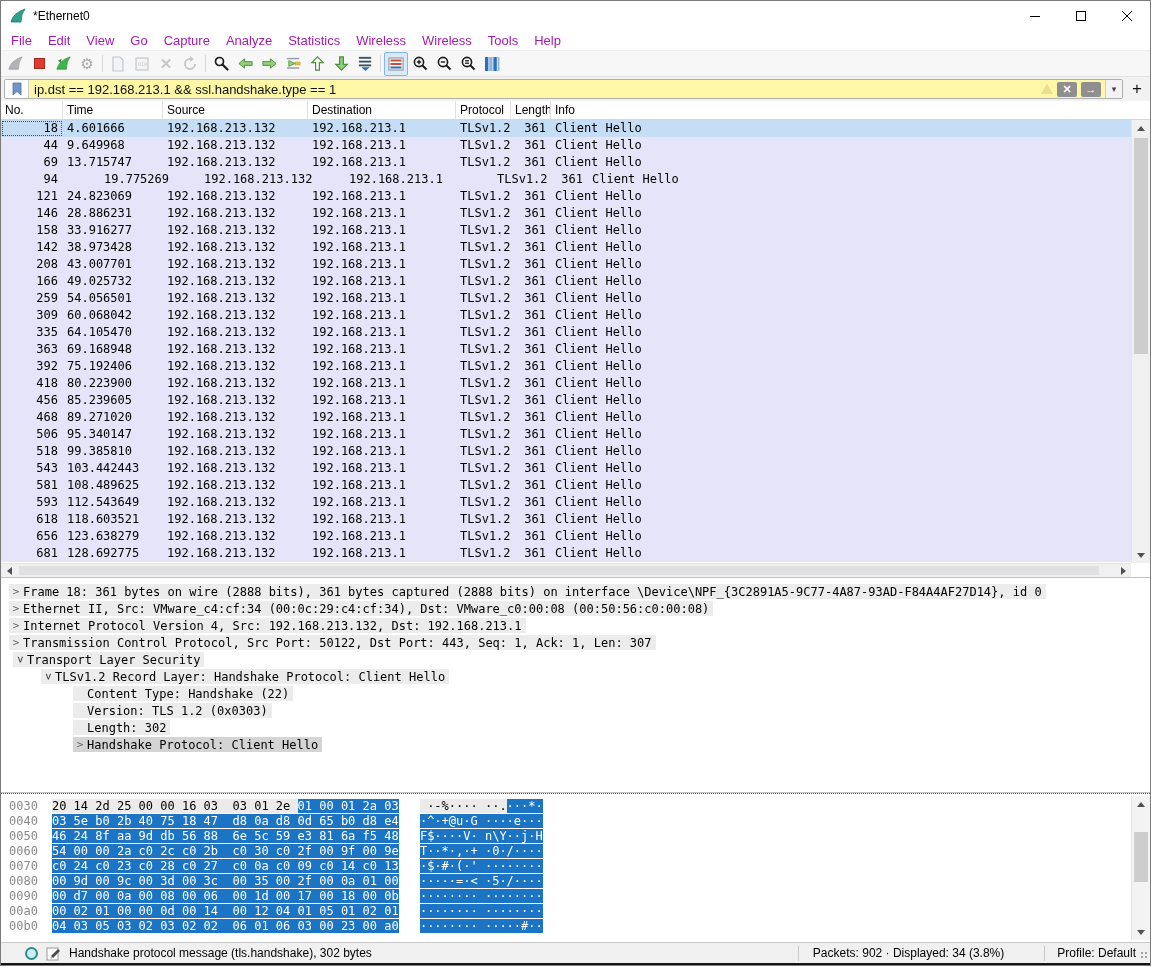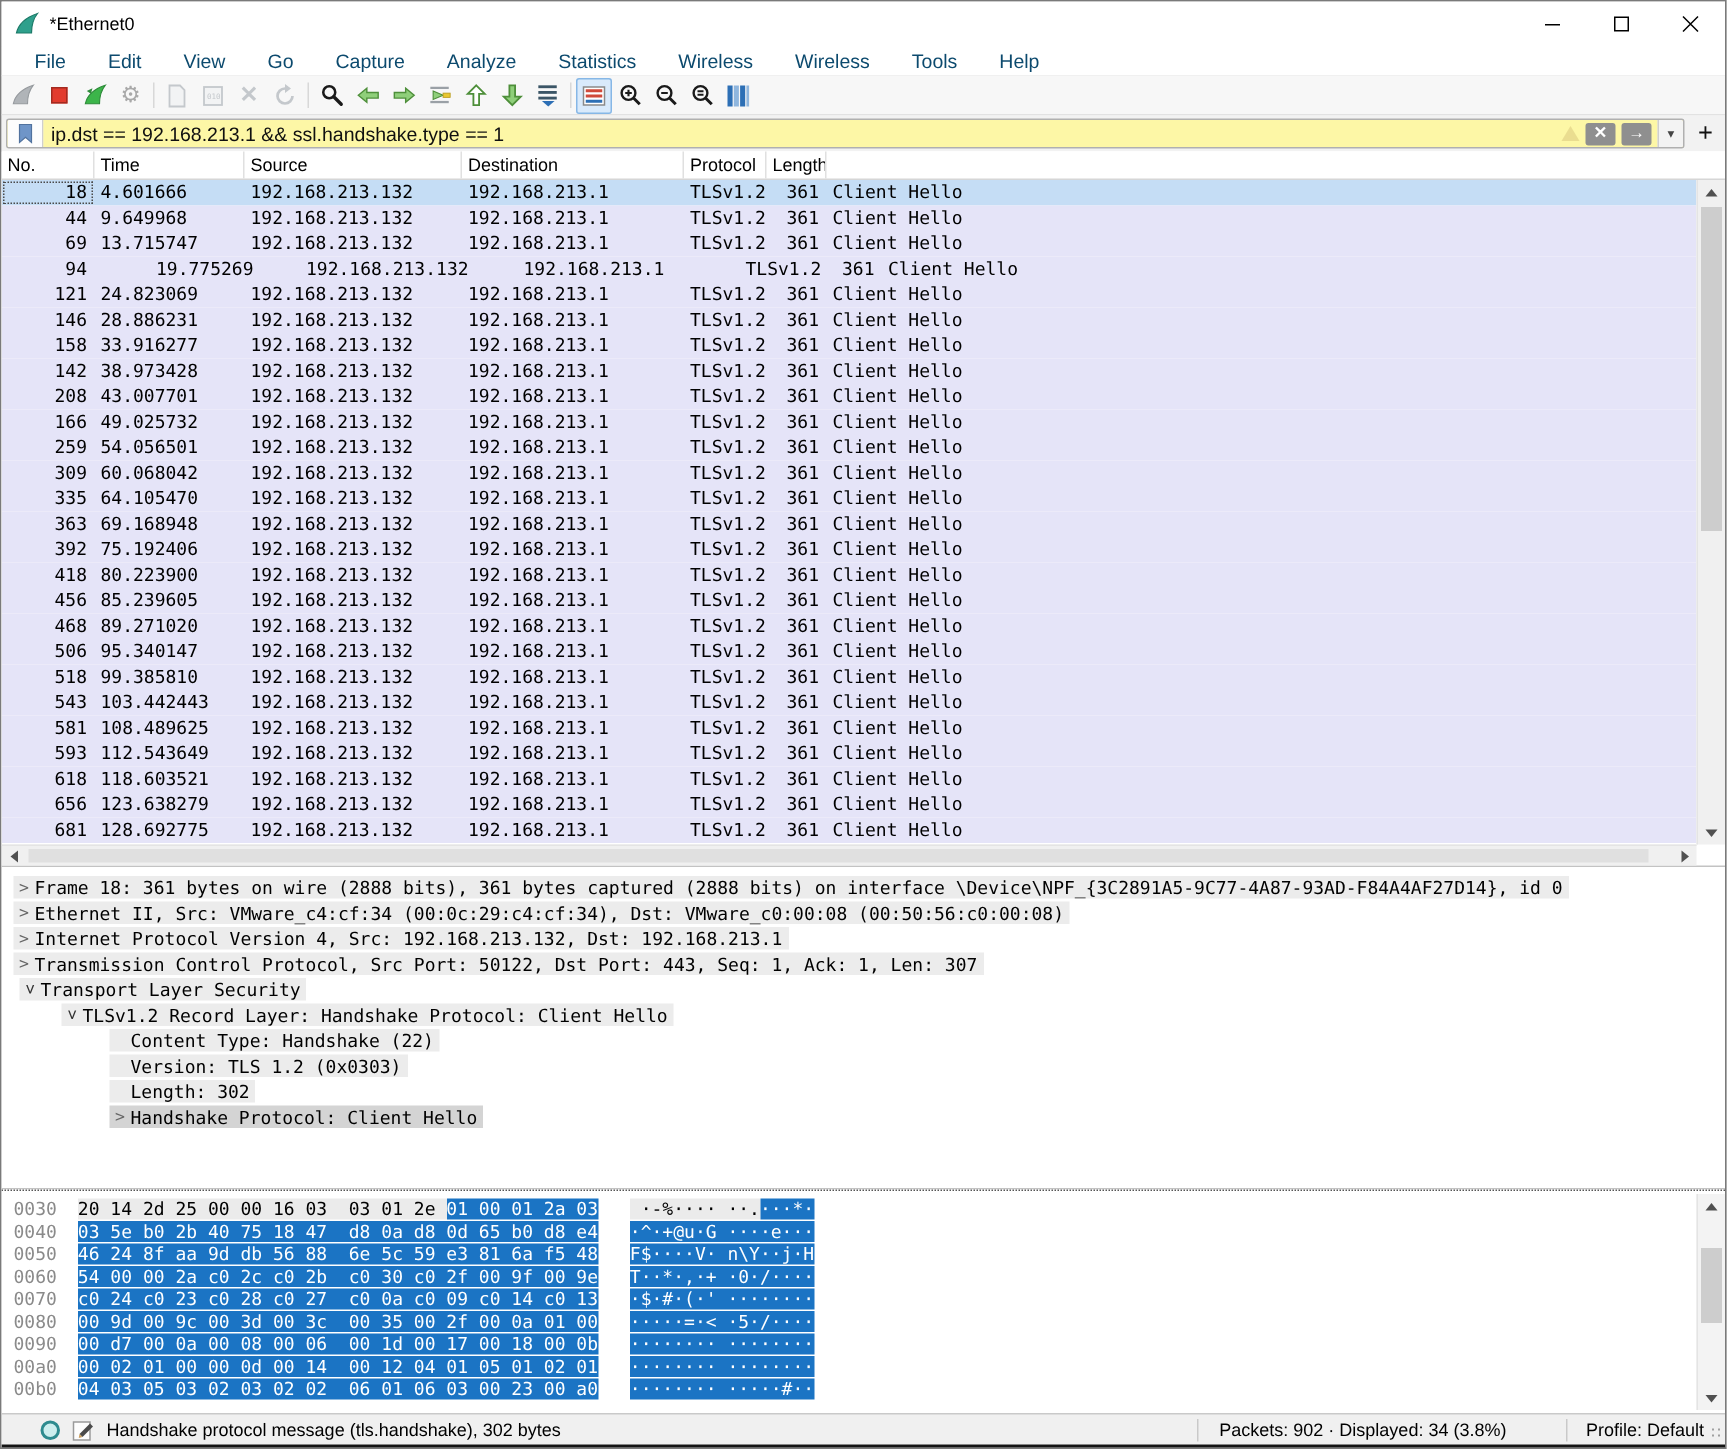--- a/index.html
+++ b/index.html
@@ -10,21 +10,21 @@
   .titlebar { height:30px; background:#fff; display:flex; align-items:center; }
   .app-icon { width:18px; height:18px; margin:0 6px 0 8px; }
   .title-text { font-size:12px; color:#000; }
   .win-controls { margin-left:auto; display:flex; height:100%; }
   .win-btn { width:46px; height:100%; display:flex; align-items:center; justify-content:center; }
   .glyph-min { width:10px; border-bottom:1px solid #000; }
   .glyph-max { width:10px; height:10px; border:1px solid #000; }
 
   
   .menubar { height:20px; background:#fff; display:flex; align-items:center; padding-left:2px; border-bottom:1px solid #f0f0f0; }
-  .menu-item { font-size:13px; color:#0c4a6e; padding:0 8px; line-height:20px;margin-left:12px; }
+  .menu-item { font-size:13px; color:#a21caf; padding:0 8px; line-height:20px; }
 
   
   .toolbar { height:26px; background:#f7f7f7; border-bottom:1px solid #e2e2e2; display:flex; align-items:center; padding-left:2px; }
   .tbtn { width:24px; height:24px; display:flex; align-items:center; justify-content:center; margin:0 0px; border:1px solid transparent; border-radius:2px; }
   .tbtn.pressed { background:#d9eafb; border-color:#86b7e6; }
   .tsep { width:1px; height:17px; background:#d8d8d8; margin:0 3px; }
   .stop-sq { width:11px; height:11px; background:#e23b2e; border:1px solid #a32a20; }
   .gear { font-size:15px; color:#a9a9a9; line-height:1; }
   .dis-x { font-size:15px; font-weight:bold; color:#c4c8cc; line-height:1; }
 
@@ -78,21 +78,21 @@
   .hx-hex { display:inline-block; width:352px; }
   .hx-ascii { display:inline-block; margin-left:16px; }
   .hseg { color:#000; }
   .hseg.gray { background:#ebebeb; }
   .hseg.sel { background:#1b74c4; color:#fff; }
   .hex-vscroll { position:absolute; top:2px; right:0; bottom:2px; width:19px; background:#f3f3f3; border-left:1px solid #e4e4e4; }
   .hex-vthumb { position:absolute; left:2px; right:2px; top:36px; height:50px; background:#cdcdcd; }
 
   
   .statusbar { height:21px; background:#f0f0f0; border-top:1px solid #c9c9c9; display:flex; align-items:center; font-size:12px; color:#000; }
-  .sb-left { flex:1; display:flex; align-items:center; gap:8px; padding-left:2px;margin-left:24px; }
+  .sb-left { flex:1; display:flex; align-items:center; gap:8px; padding-left:24px; }
   .expert-dot { width:13px; height:13px; border-radius:50%; border:2px solid #2e8b8f; background:#cdeeee; }
   .sb-sep { width:1px; height:15px; background:#c9c9c9; }
   .sb-mid { padding:0 40px 0 14px; }
   .sb-right { padding:0 14px 0 12px; }
   .grip { position:absolute; right:2px; bottom:6px; width:8px; height:8px;
           background-image:radial-gradient(#a0a0a0 1px, transparent 1px); background-size:4px 4px; }
   .bstrip { height:4px; background:#151515; }
 </style>
 </head>
 <body>
@@ -276,20 +276,21 @@
   </div>
 
   <div class="plist">
     <div class="pl-header">
         <span class="pl-hcol" style="width: 62px;">No.</span>
         <span class="pl-hcol" style="width: 100px;">Time</span>
         <span class="pl-hcol" style="width: 145px;">Source</span>
         <span class="pl-hcol" style="width: 148px;">Destination</span>
         <span class="pl-hcol" style="width: 55px;">Protocol</span>
         <span class="pl-hcol" style="width: 40px;">Length</span>
+        <span class="pl-hcol" style="width: auto; flex: 1 1 0%; border-right: none;">Info</span>
       </div>
     <div class="pl-body">
         <div class="pl-row sel">
           <span class="pl-cell c0 ra" style="width: 62px;">18</span>
           <span class="pl-cell c1 la" style="width: 100px;">4.601666</span>
           <span class="pl-cell c2 la" style="width: 145px;">192.168.213.132</span>
           <span class="pl-cell c3 la" style="width: 148px;">192.168.213.1</span>
           <span class="pl-cell c4 la" style="width: 55px;">TLSv1.2</span>
           <span class="pl-cell c5 ra" style="width: 40px;">361</span>
           <span class="pl-cell c6 la" style="width: auto; flex: 1 1 0%;">Client Hello</span>

